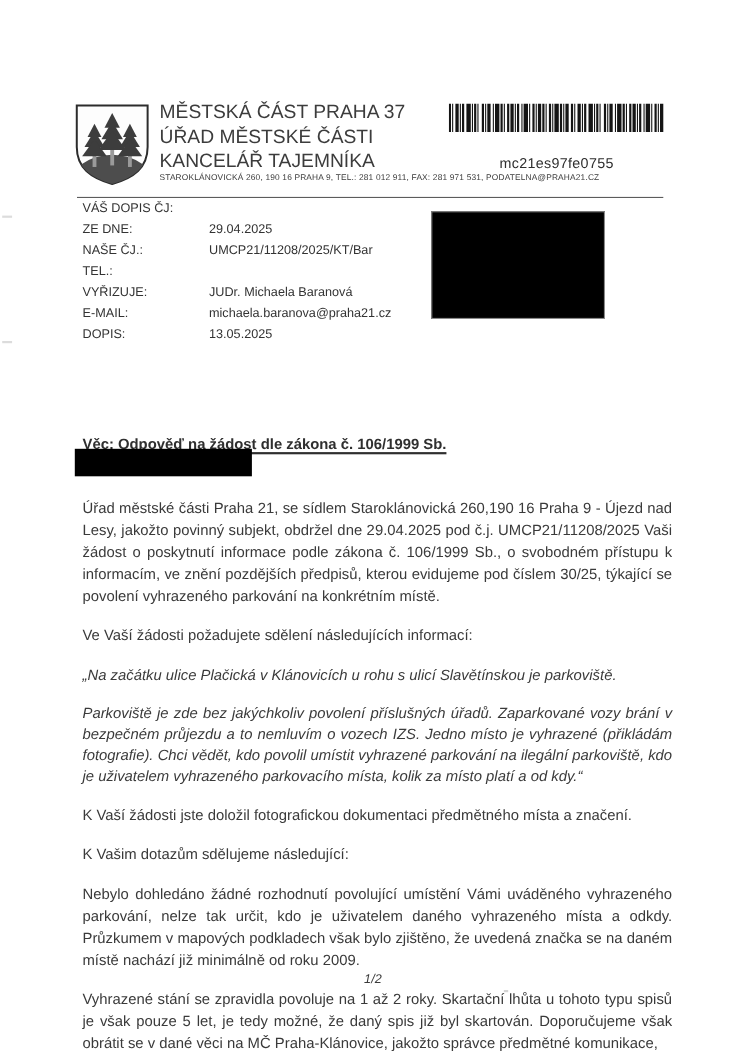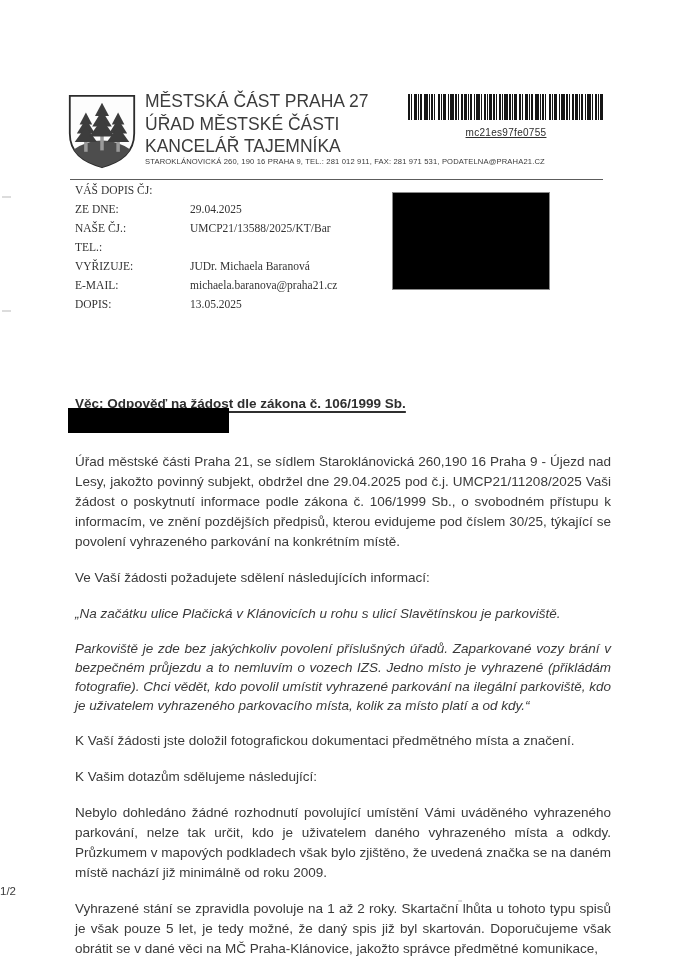--- a/index.html
+++ b/index.html
@@ -4,43 +4,43 @@
 <style>
   html,body{margin:0;padding:0;background:#ffffff;}
   .page{position:relative;width:678px;height:960px;background:#ffffff;overflow:hidden;
         font-family:"Liberation Sans","DejaVu Sans",sans-serif;color:#3a3a3a;}
 
   
   .logo{position:absolute;left:67px;top:93px;width:70px;height:77px;}
   .org-block{position:absolute;left:145px;top:90px;line-height:22.5px;font-size:17.5px;color:#3c3c3c;}
   .addr-line{position:absolute;left:145px;top:157px;font-size:7.6px;letter-spacing:0.15px;color:#3a3a3a;white-space:nowrap;}
   .barcode-wrap{position:absolute;left:408px;top:94px;width:196px;text-align:center;}
-  .barcode-text{font-size:10px;color:#2e2e2e;margin-top:3px;letter-spacing:0.3px;text-decoration:underline;}
+  .barcode-text{font-size:13px;color:#2e2e2e;margin-top:16px;letter-spacing:0.3px;}
   .rule{position:absolute;left:70px;top:179px;width:533px;height:1px;background:#5c5c5c;}
 
   
-  .meta{position:absolute;left:75px;top:184px;width:330px;font-size:11.5px;color:#333;font-family:Liberation Serif, serif;}
+  .meta{position:absolute;left:75px;top:184px;width:330px;font-size:11.5px;color:#333;}
   .meta-row{display:flex;height:19px;align-items:flex-start;}
   .meta-label{width:115px;flex:none;}
   .meta-value{flex:1;}
 
   
   .redact-big{position:absolute;left:392px;top:192px;width:156px;height:96px;background:#000;border:1px solid #8a8a8a;}
   .redact-small{position:absolute;left:68px;top:408px;width:161px;height:25px;background:#000;}
 
   
   .subject{position:absolute;left:75px;top:356px;font-size:13.5px;font-weight:bold;color:#2f2f2f;
            text-decoration:underline;text-underline-offset:3px;text-decoration-thickness:1.5px;margin-top:40px;}
   .body-block{position:absolute;left:75px;top:436px;width:536px;font-size:13.5px;color:#3a3a3a;}
   .body-block p{margin:16px 0 8px 0;line-height:20px;text-align:justify;}
   .body-block p.no-just{text-align:left;}
   .body-block p.quote{font-style:italic;line-height:19px;}
 
   
-  .page-num{position:absolute;left:0;top:885px;width:678px;font-size:11.5px;color:#3a3a3a;}
+  .page-num{position:absolute;left:0;top:885px;width:678px;text-align:center;font-size:11.5px;color:#3a3a3a;font-style:italic;}
 
   
   .artifact{position:absolute;background:#dcdcdc;}
   .a1{left:2px;top:196px;width:9px;height:2px;}
   .a2{left:2px;top:310px;width:9px;height:2px;}
   .a3{left:458px;top:900px;width:4px;height:2px;background:#d4d4d4;}
 </style>
 </head>
 <body>
 
@@ -75,21 +75,21 @@
 
       <g fill="#3d3d3d">
         <polygon points="73,28 64,45 82,45"></polygon>
         <polygon points="73,37 60,58 86,58"></polygon>
         <polygon points="73,48 57,70 89,70"></polygon>
       </g>
     </g>
   </svg>
 
   <div class="org-block">
-    <div>MĚSTSKÁ ČÁST PRAHA 27</div>
+    <div>MĚSTSKÁ ČÁST PRAHA 37</div>
     <div>ÚŘAD MĚSTSKÉ ČÁSTI</div>
     <div>KANCELÁŘ TAJEMNÍKA</div>
   </div>
   <div class="addr-line">STAROKLÁNOVICKÁ 260, 190 16  PRAHA 9, TEL.: 281 012 911, FAX: 281 971 531, PODATELNA@PRAHA21.CZ</div>
 
   <div class="barcode-wrap">
     <svg width="196" height="26" aria-hidden="true">
       <path d="M0,13 H196" stroke="#151515" stroke-width="26" stroke-dasharray="2 1 1 2 3 1 1 1 2 2 4 1 1 1 2 1 1 3 2 1 1 1 3 2 1 1 4 1 2 1 1 2 2 1 3 1 1 1 2 2 1 1 4 1 1 2 2 1 1 1 3 1 2 1 1 2 2 1 1 1 4 1 2 1 1 1 3 2"></path>
     </svg>
     <div class="barcode-text">mc21es97fe0755</div>
@@ -101,21 +101,21 @@
     <div class="meta-row">
       <span class="meta-label">VÁŠ DOPIS ČJ:</span>
       <span class="meta-value"></span>
     </div>
     <div class="meta-row">
       <span class="meta-label">ZE DNE:</span>
       <span class="meta-value">29.04.2025</span>
     </div>
     <div class="meta-row">
       <span class="meta-label">NAŠE ČJ.:</span>
-      <span class="meta-value">UMCP21/13588/2025/KT/Bar</span>
+      <span class="meta-value">UMCP21/11208/2025/KT/Bar</span>
     </div>
     <div class="meta-row">
       <span class="meta-label">TEL.:</span>
       <span class="meta-value"></span>
     </div>
     <div class="meta-row">
       <span class="meta-label">VYŘIZUJE:</span>
       <span class="meta-value">JUDr. Michaela Baranová</span>
     </div>
     <div class="meta-row">

